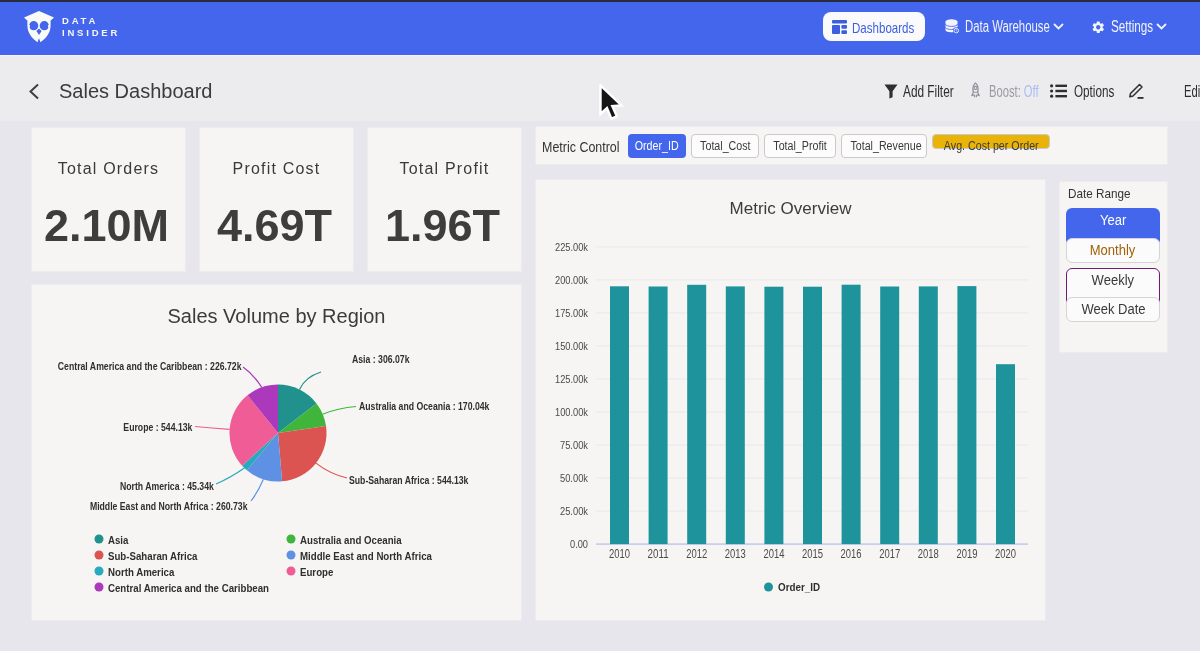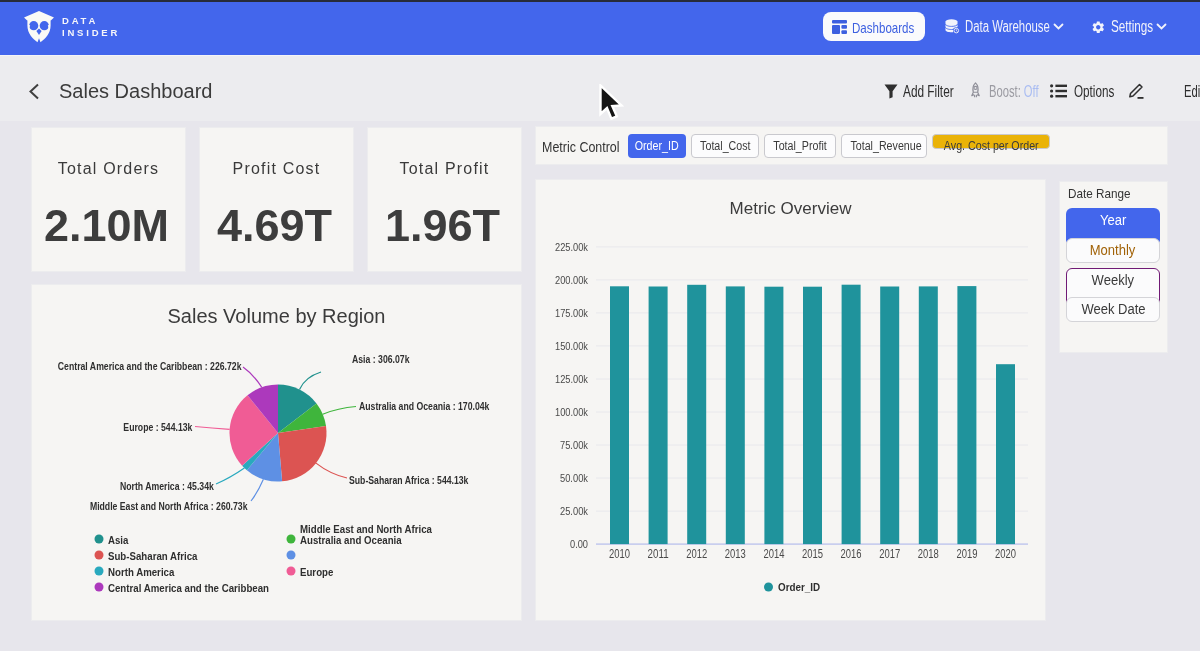--- a/index.html
+++ b/index.html
@@ -137,21 +137,21 @@
   <circle cx="291" cy="539" r="4.5" fill="#3FB53C"></circle>
   <circle cx="291" cy="555" r="4.5" fill="#5E90E4"></circle>
   <circle cx="291" cy="571" r="4.5" fill="#F05C95"></circle>
 </g>
 </svg>
 <div class="lbl" style="left:108px;top:533.5px;"><span class="cx" style="transform:scaleX(0.88);">Asia</span></div>
 <div class="lbl" style="left:108px;top:549.5px;"><span class="cx" style="transform:scaleX(0.88);">Sub-Saharan Africa</span></div>
 <div class="lbl" style="left:108px;top:565.5px;"><span class="cx" style="transform:scaleX(0.88);">North America</span></div>
 <div class="lbl" style="left:108px;top:581.5px;"><span class="cx" style="transform:scaleX(0.88);">Central America and the Caribbean</span></div>
 <div class="lbl" style="left:300px;top:533.5px;"><span class="cx" style="transform:scaleX(0.88);">Australia and Oceania</span></div>
-<div class="lbl" style="left:300px;top:523px;text-decoration:underline;"><span class="cx" style="transform:scaleX(0.88);">Middle East and North Africa</span></div>
+<div class="lbl" style="left:300px;top:550px;text-decoration:underline;"><span class="cx" style="transform:scaleX(0.88);">Middle East and North Africa</span></div>
 <div class="lbl" style="left:300px;top:565.5px;"><span class="cx" style="transform:scaleX(0.88);">Europe</span></div>
 
 <div class="card" style="left:535px;top:126px;width:633px;height:39px;"></div>
 <div class="abs" style="left:542px;top:139px;color:#333;font-size:14px;"><span class="cx" style="transform:scaleX(0.89);">Metric Control</span></div>
 <div class="abs" style="left:628px;top:134px;width:58px;height:24px;background:#4366EC;border-radius:4px;color:#fff;font-size:12px;text-align:center;line-height:24px;"><span class="cx" style="transform:scaleX(0.89);transform-origin:50% 50%;">Order_ID</span></div>
 <div class="abs" style="left:691px;top:134px;width:68px;height:24px;background:#FCFCFD;border:1px solid #C9C9CE;border-radius:4px;color:#3A3A3A;font-size:12px;text-align:center;line-height:22px;"><span class="cx" style="transform:scaleX(0.89);transform-origin:50% 50%;">Total_Cost</span></div>
 <div class="abs" style="left:764px;top:134px;width:72px;height:24px;background:#FCFCFD;border:1px solid #C9C9CE;border-radius:4px;color:#3A3A3A;font-size:12px;text-align:center;line-height:22px;"><span class="cx" style="transform:scaleX(0.89);transform-origin:50% 50%;">Total_Profit</span></div>
 <div class="abs" style="left:841px;top:134px;width:86px;height:24px;background:#FCFCFD;border:1px solid #C9C9CE;border-radius:4px;color:#3A3A3A;font-size:12px;text-align:right;line-height:22px;"><span class="cx" style="transform:scaleX(0.89);transform-origin:50% 50%;">Total_Revenue</span></div>
 <div class="abs" style="left:932px;top:134px;width:118px;height:15px;background:#eab308;border:1px solid #C9C9CE;border-radius:4px;color:#3A3A3A;font-size:12px;text-align:center;line-height:22px;"><span class="cx" style="transform:scaleX(0.89);transform-origin:50% 50%;">Avg. Cost per Order</span></div>
 

